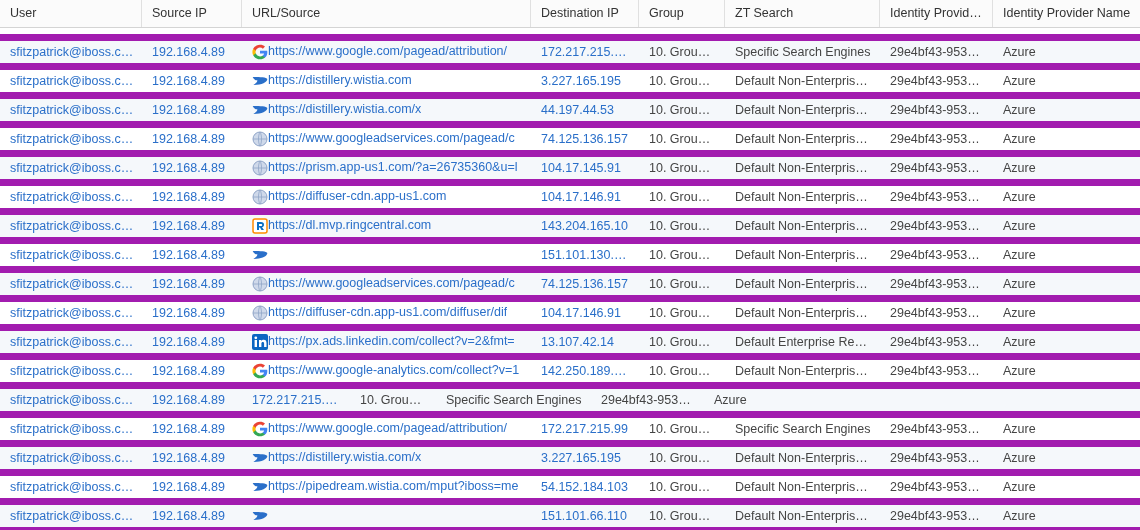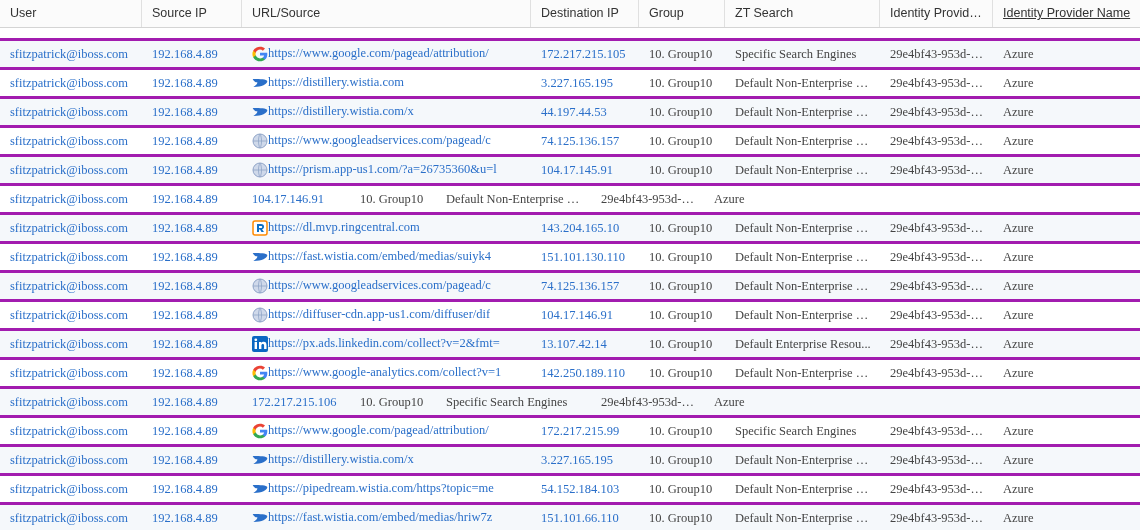--- a/index.html
+++ b/index.html
@@ -33,22 +33,21 @@
     text-overflow: ellipsis;
     background: #fbfbfb;
   }
   .body {
     width: 100%;
   }
   .row {
     display: flex;
     height: 29px;
     align-items: center;
-    border-bottom: 3px solid #a21caf;
-    font-family: Liberation Serif, serif;
+    border-bottom: 7px solid #a21caf;
   }
   .row.even { background: #f5f8fb; }
   .row.odd  { background: #ffffff; }
   .cell {
     padding: 0 8px 0 10px;
     white-space: nowrap;
     overflow: hidden;
     text-overflow: ellipsis;
     font-size: 12.5px;
   }
@@ -76,21 +75,21 @@
   }
   
   .c-user  { width: 142px; }
   .c-src   { width: 100px; }
   .c-url   { width: 289px; }
   .c-dest  { width: 108px; }
   .c-group { width: 86px;  }
   .c-zt    { width: 155px; }
   .c-idp   { width: 113px; }
   .c-idpn  { width: 147px; border-right: none; }
-  .header .c-idpn { border-right: none; text-decoration: underline; }
+  .header .c-idpn { border-right: none; }
 
   
   .row.partial {
     height: 13px;
     overflow: hidden;
     align-items: flex-end;
     padding-bottom: 2px;
   }
   .row.partial .cell { padding-top:0; padding-bottom:0; }
 </style>
@@ -206,20 +205,29 @@
         </div>
         <div class="cell c-dest link">104.17.145.91</div>
         <div class="cell c-group text">10. Group10</div>
         <div class="cell c-zt    text">Default Non-Enterprise R...</div>
         <div class="cell c-idp   text">29e4bf43-953d-4...</div>
         <div class="cell c-idpn  text">Azure</div>
       </div>
       <div class="row odd">
         <div class="cell c-user link">sfitzpatrick@iboss.com</div>
         <div class="cell c-src  link">192.168.4.89</div>
+        <div class="cell c-url url-cell">
+          <span class="icon">
+            <svg viewBox="0 0 16 16" width="16" height="16">
+              <circle cx="8" cy="8" r="7" fill="#cfd9ea" stroke="#8fa4c7" stroke-width="1"></circle>
+              <path d="M1 8h14M8 1c2 3 2 11 0 14M8 1c-2 3-2 11 0 14" stroke="#8fa4c7" stroke-width="0.8" fill="none"></path>
+            </svg>
+          </span>
+          <span class="url-text link">https://diffuser-cdn.app-us1.com</span>
+        </div>
         <div class="cell c-dest link">104.17.146.91</div>
         <div class="cell c-group text">10. Group10</div>
         <div class="cell c-zt    text">Default Non-Enterprise R...</div>
         <div class="cell c-idp   text">29e4bf43-953d-4...</div>
         <div class="cell c-idpn  text">Azure</div>
       </div>
       <div class="row even">
         <div class="cell c-user link">sfitzpatrick@iboss.com</div>
         <div class="cell c-src  link">192.168.4.89</div>
         <div class="cell c-url url-cell">
@@ -239,21 +247,20 @@
       </div>
       <div class="row odd">
         <div class="cell c-user link">sfitzpatrick@iboss.com</div>
         <div class="cell c-src  link">192.168.4.89</div>
         <div class="cell c-url url-cell">
           <span class="icon">
             <svg viewBox="0 0 24 14" width="16" height="12">
               <path fill="#2a6fc9" d="M1 1 C10 1 22 1 23 4 C23 9 14 13 2 13 C7 10 8 8 8 6 C6 6 3 5 1 1 Z"></path>
             </svg>
           </span>
-          <span class="url-text link">https://fast.wistia.com/embed/medias/suiyk4</span>
         </div>
         <div class="cell c-dest link">151.101.130.110</div>
         <div class="cell c-group text">10. Group10</div>
         <div class="cell c-zt    text">Default Non-Enterprise R...</div>
         <div class="cell c-idp   text">29e4bf43-953d-4...</div>
         <div class="cell c-idpn  text">Azure</div>
       </div>
       <div class="row even">
         <div class="cell c-user link">sfitzpatrick@iboss.com</div>
         <div class="cell c-src  link">192.168.4.89</div>
@@ -378,38 +385,37 @@
       </div>
       <div class="row odd">
         <div class="cell c-user link">sfitzpatrick@iboss.com</div>
         <div class="cell c-src  link">192.168.4.89</div>
         <div class="cell c-url url-cell">
           <span class="icon">
             <svg viewBox="0 0 24 14" width="16" height="12">
               <path fill="#2a6fc9" d="M1 1 C10 1 22 1 23 4 C23 9 14 13 2 13 C7 10 8 8 8 6 C6 6 3 5 1 1 Z"></path>
             </svg>
           </span>
-          <span class="url-text link">https://pipedream.wistia.com/https?topic=me</span>
+          <span class="url-text link">https://pipedream.wistia.com/mput?iboss=me</span>
         </div>
         <div class="cell c-dest link">54.152.184.103</div>
         <div class="cell c-group text">10. Group10</div>
         <div class="cell c-zt    text">Default Non-Enterprise R...</div>
         <div class="cell c-idp   text">29e4bf43-953d-4...</div>
         <div class="cell c-idpn  text">Azure</div>
       </div>
       <div class="row even">
         <div class="cell c-user link">sfitzpatrick@iboss.com</div>
         <div class="cell c-src  link">192.168.4.89</div>
         <div class="cell c-url url-cell">
           <span class="icon">
             <svg viewBox="0 0 24 14" width="16" height="12">
               <path fill="#2a6fc9" d="M1 1 C10 1 22 1 23 4 C23 9 14 13 2 13 C7 10 8 8 8 6 C6 6 3 5 1 1 Z"></path>
             </svg>
           </span>
-          <span class="url-text link">https://fast.wistia.com/embed/medias/hriw7z</span>
         </div>
         <div class="cell c-dest link">151.101.66.110</div>
         <div class="cell c-group text">10. Group10</div>
         <div class="cell c-zt    text">Default Non-Enterprise R...</div>
         <div class="cell c-idp   text">29e4bf43-953d-4...</div>
         <div class="cell c-idpn  text">Azure</div>
       </div>
     </div>
 </div>
 

